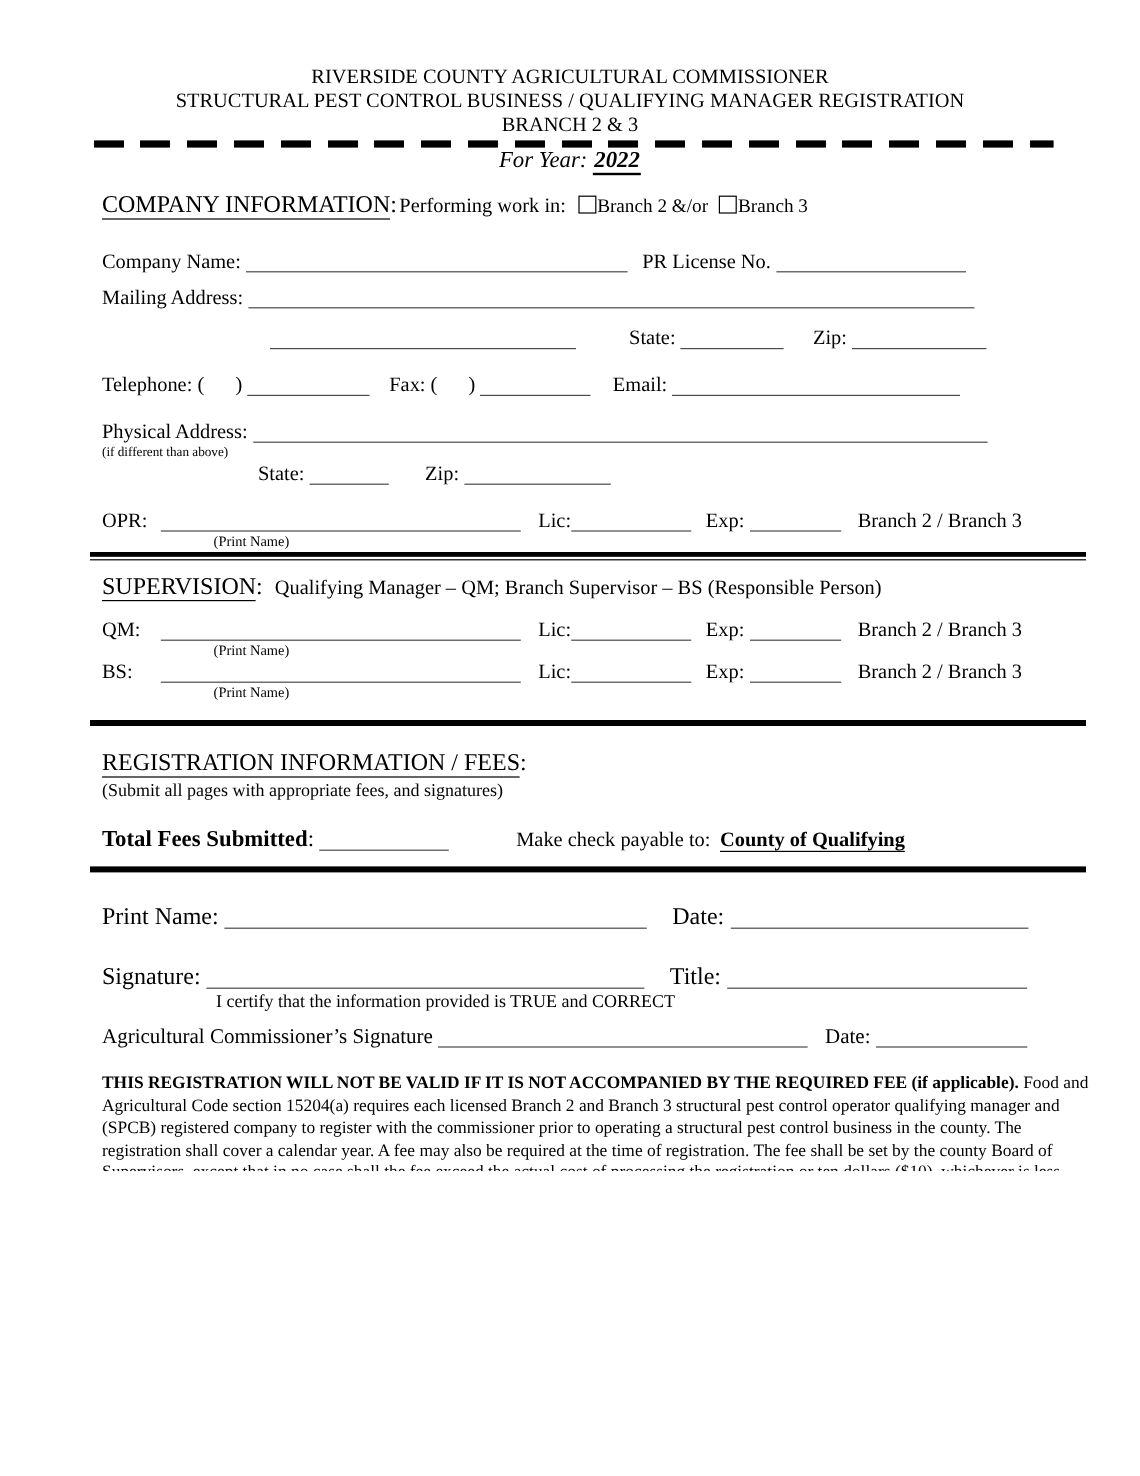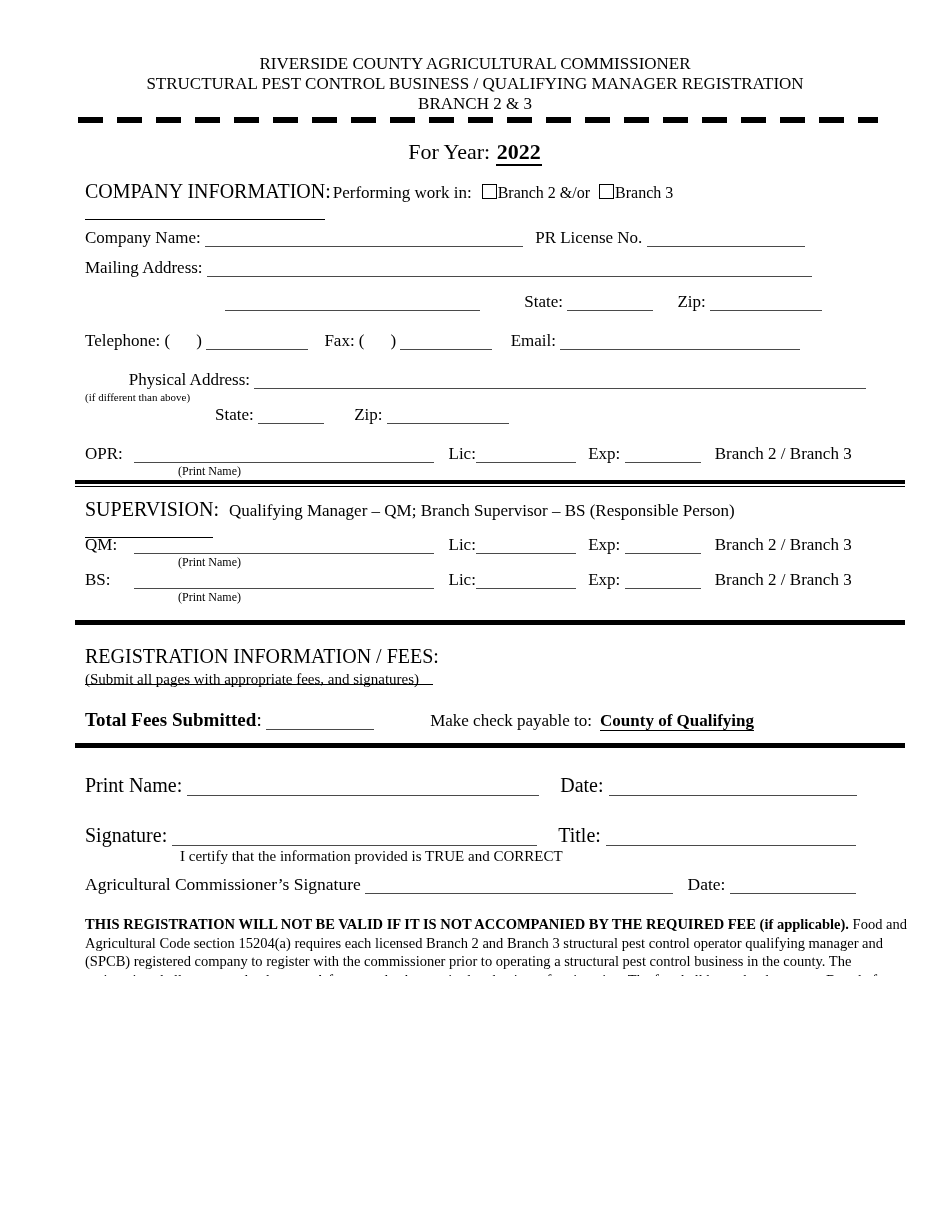--- a/index.html
+++ b/index.html
@@ -5,42 +5,42 @@
   html,body{margin:0;padding:0;background:#fff;}
   .page{
     position:relative;width:950px;height:976px;background:#fff;color:#000;
     font-family:"Liberation Serif", serif;box-sizing:border-box;
     padding:54px 40px 0 85px;overflow:hidden;
   }
   .center-full{margin-left:-85px;margin-right:-40px;text-align:center;}
   .h-line{font-size:17px;line-height:20px;}
   .dashed-divider{margin-top:3px;margin-left:-7px;width:800px;height:6px;
     background:repeating-linear-gradient(90deg,#000 0 25px,transparent 25px 39px);}
-  .for-year{margin-top:16px;font-size:22px;}
+  .for-year{font-size:19px;font-style:italic;}
   .year-value{font-weight:bold;border-bottom:2px solid #000;padding:0 1px;}
-  .sec-heading{font-size:20px;border-bottom:1.5px solid #000;padding-bottom:17px;}
+  .sec-heading{font-size:20px;border-bottom:1.5px solid #000;padding-bottom:0;}
   .sec-colon{font-size:20px;}
   .heading-row{white-space:nowrap;}
   .company-heading-row{margin-top:15px;}
   .performing{font-size:17px;margin-left:2px;}
   .checkbox{display:inline-block;width:13px;height:13px;border:1.5px solid #000;
     vertical-align:-1px;margin-right:1px;}
   .cb1{margin-left:6px;}
   .cb2{margin-left:5px;}
   .row{font-size:17px;line-height:22px;white-space:nowrap;}
   .blank{display:inline-block;height:18px;border-bottom:1px solid #4a4a4a;vertical-align:-4px;}
   .gap{display:inline-block;width:26px;}
   .r-company{margin-top:24px;}
   .r-mailing{margin-top:8px;}
   .r-line2{margin-top:12px;margin-left:140px;}
   .ml40{margin-left:40px;} .ml20{margin-left:20px;} .ml26{margin-left:26px;}
   .ml16{margin-left:16px;} .ml14{margin-left:14px;} .ml12{margin-left:12px;}
   .ml10{margin-left:10px;} .ml8{margin-left:8px;}
   .r-phone{margin-top:17px;}
-  .r-physical{margin-top:17px;text-align:center;}
+  .r-physical{margin-top:17px;}
   .small-note{font-size:11px;line-height:13px;}
   .r-statezip2{margin-left:130px;}
   .r-opr{margin-top:17px;}
   .lbl-fix{display:inline-block;width:45px;}
   .pn-note{font-size:12px;line-height:13px;margin-left:45px;padding-left:48px;}
   .divider-double{margin-top:2px;margin-left:-10px;width:830px;height:2px;
     border-top:4px solid #000;border-bottom:1px solid #000;}
   .divider-thick{margin-left:-10px;width:830px;height:5px;background:#000;}
   .dt-a{margin-top:16px;} .dt-b{margin-top:9px;}
   .sup-heading-row{margin-top:11px;}

